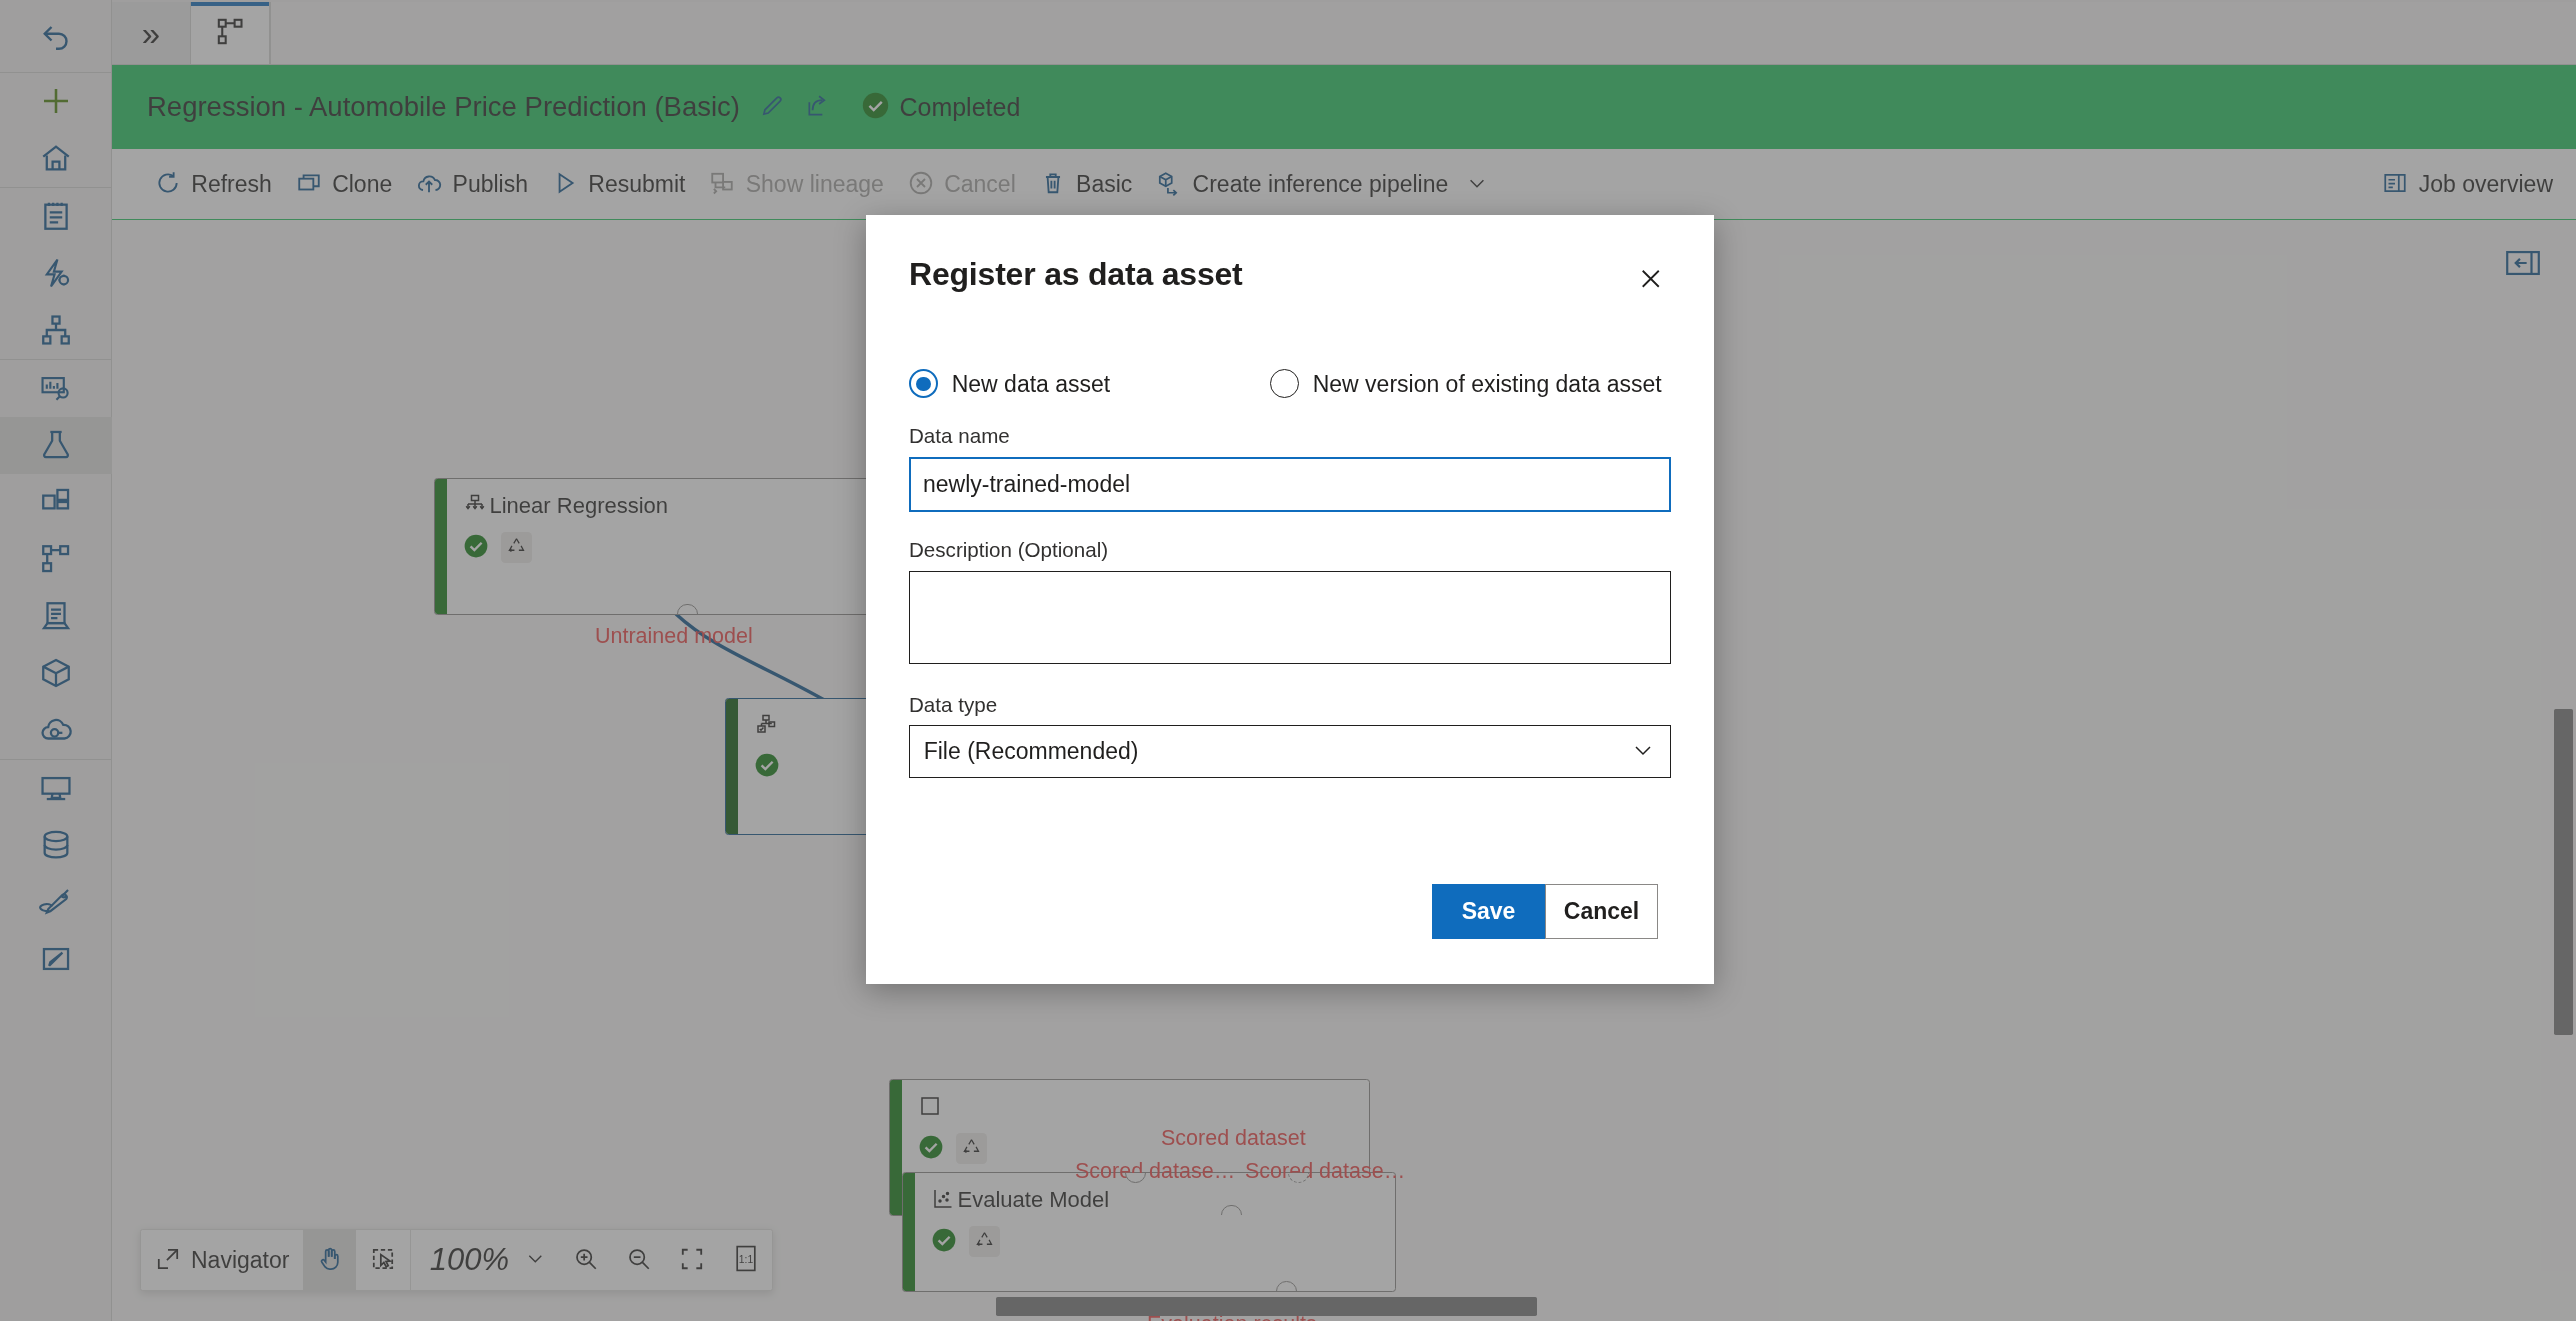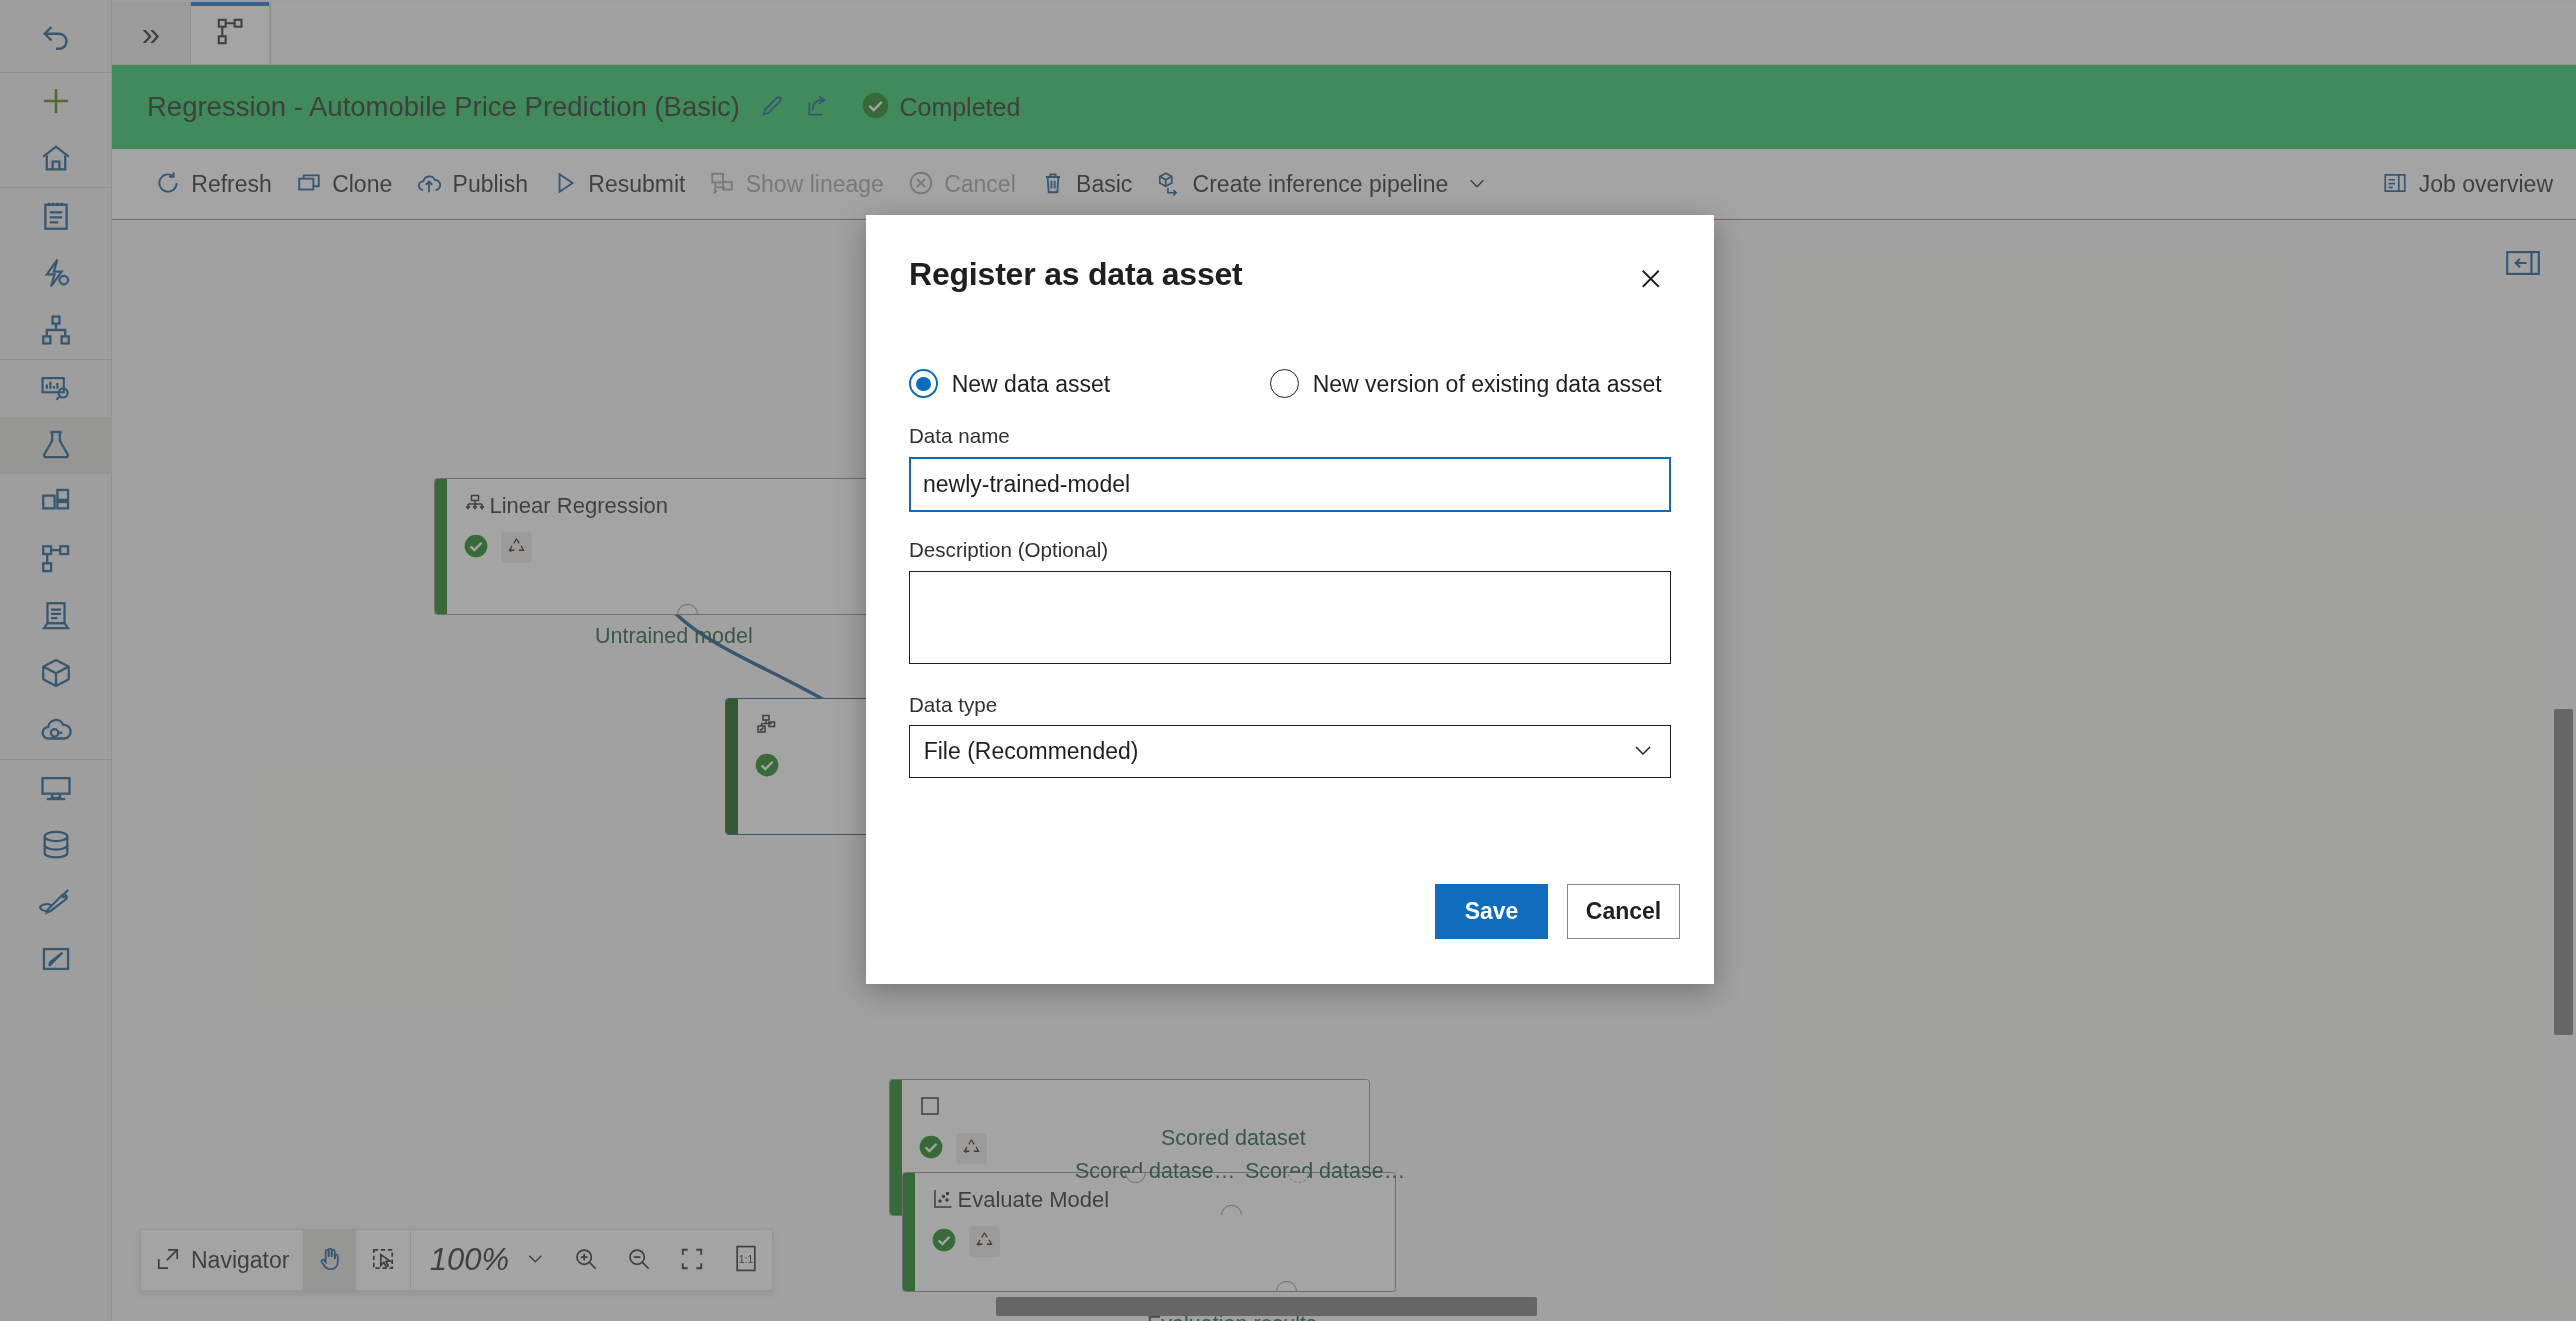--- a/index.html
+++ b/index.html
@@ -101,21 +101,21 @@
   .reuse-badge {
     width: 31px; height: 31px; border-radius: 4.3px; background: #edebe9;
     display: flex; align-items: center; justify-content: center;
   }
   .port {
     position: absolute; width: 20.6px; height: 20.6px; border-radius: 50%;
     background: #ffffff; border: 1.7px solid #8a8886; z-index: 3;
   }
   .port.dashed { border-style: dashed; }
   .edge-label {
-    position: absolute; font-size: 21.5px; color: #14532d; white-space: nowrap; z-index: 2;
+    position: absolute; font-size: 21.5px; color: #ef4444; white-space: nowrap; z-index: 2;
   }
 
   
   #navbar {
     position: absolute; left: 28px; bottom: 30px; height: 62px;
     background: #ffffff; border: 0.9px solid #e1dfdd;
     box-shadow: 0 2.6px 8.6px rgba(0,0,0,.14);
     display: flex; align-items: center; border-radius: 2.6px; z-index: 5;
   }
   .nav-btn { height: 62px; display: flex; align-items: center; gap: 10.3px; padding: 0 13.7px; cursor: pointer; justify-content: flex-end; }
@@ -171,22 +171,22 @@
     font-size: 23px; color: #201f1e; padding: 8.6px 12px; resize: none;
     font-family: "Liberation Sans", sans-serif; outline: none;
   }
   #data-type-select {
     width: 762px; height: 53px; border: 1.7px solid #201f1e; background: #ffffff;
     display: flex; align-items: center; justify-content: space-between;
     padding: 0 15.5px 0 13.7px; cursor: pointer;
   }
   #data-type-value { font-size: 23px; color: #201f1e; }
   #dlg-footer {
-    position: absolute; left: 43px; right: 34px; bottom: 45px;
-    display: flex; justify-content: flex-end; gap: 19px;
+    position: absolute; left: 43px; right: 56px; bottom: 45px;
+    display: flex; justify-content: flex-end; 
   }
   #save-button {
     min-width: 113px; height: 55px; background: #0f6cbd; color: #ffffff; border: none;
     font-size: 23px; font-weight: bold; cursor: pointer; font-family: "Liberation Sans", sans-serif;
   }
   #cancel-button {
     min-width: 113px; height: 55px; background: #ffffff; color: #201f1e;
     border: 0.9px solid #8a8886; font-size: 23px; font-weight: bold; cursor: pointer;
     font-family: "Liberation Sans", sans-serif;
   }

